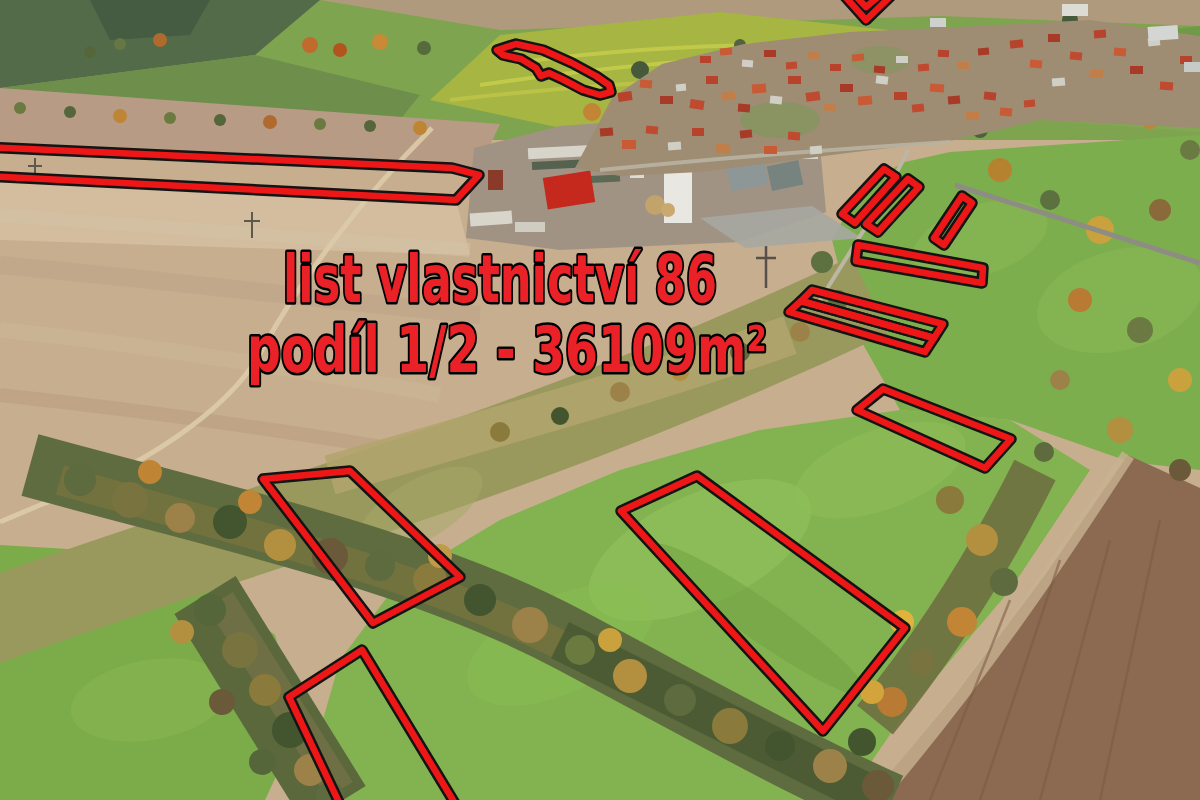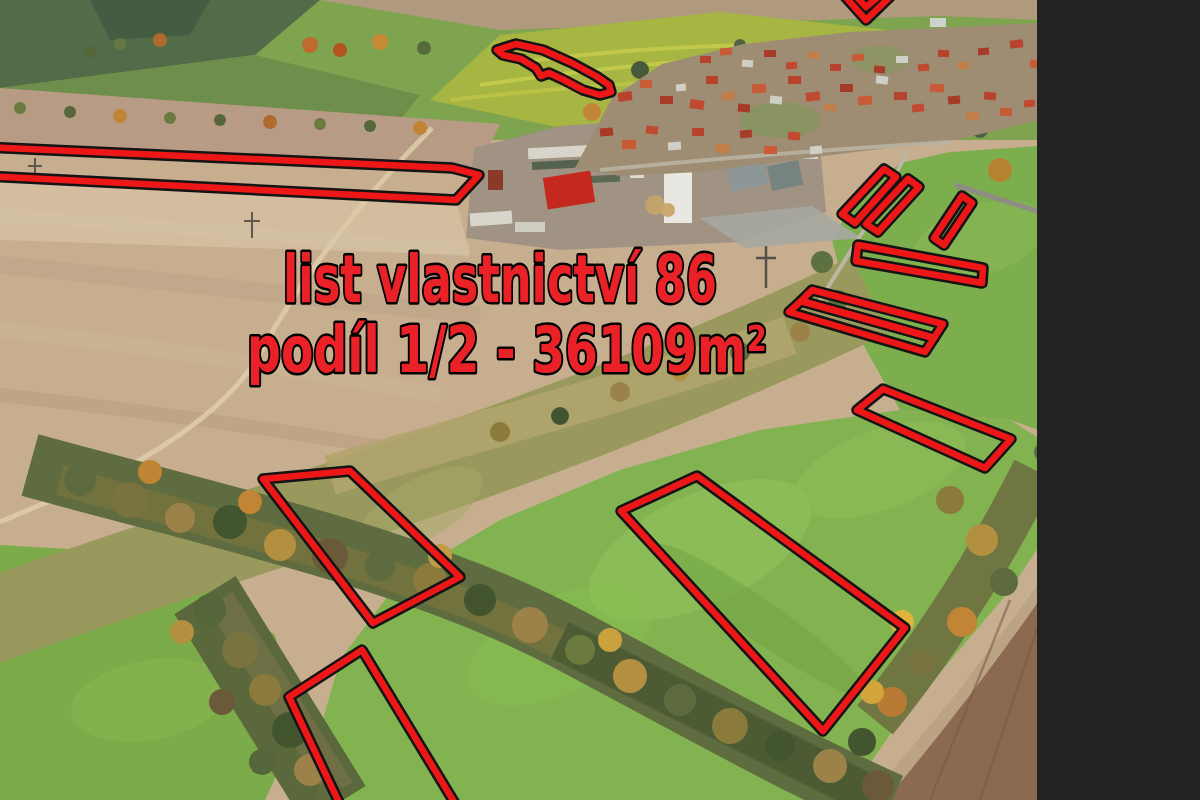--- a/index.html
+++ b/index.html
@@ -1,16 +1,16 @@
 <!DOCTYPE html>
 <html><head>
 <meta charset="utf-8">
 <style>
   html,body{margin:0;padding:0;background:#222;}
-  #stage{position:relative;width:1037px;height:800px;overflow:hidden;
+  #stage{position:relative;width:1200px;height:800px;overflow:hidden;
          font-family:"DejaVu Sans","Liberation Sans",sans-serif;}
   svg{display:block}
   text{font-family:"DejaVu Sans","Liberation Sans",sans-serif;font-weight:700;}
 </style>
 </head>
 <body>
 
 <div id="stage">
 <svg width="1200" height="800" viewBox="0 0 1200 800" xmlns="http://www.w3.org/2000/svg">
 

